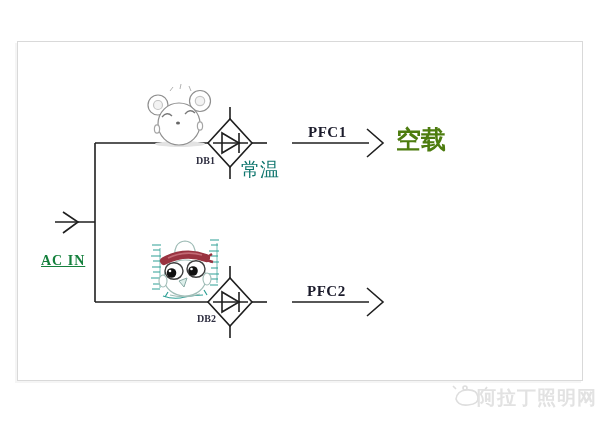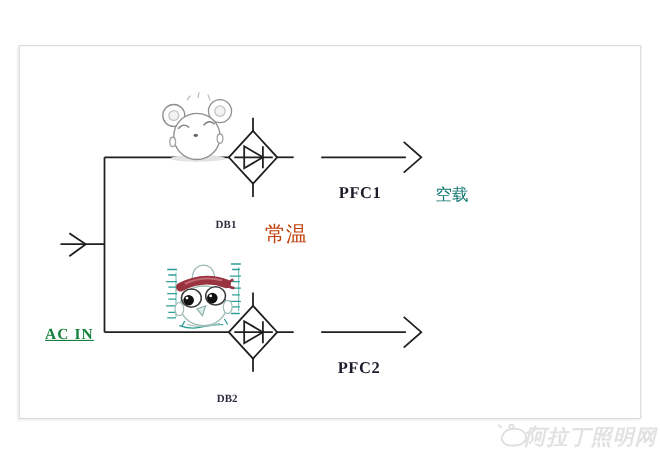--- a/index.html
+++ b/index.html
@@ -7,41 +7,40 @@
     position:relative;width:600px;height:424px;background:#ffffff;overflow:hidden;
     font-family:"Liberation Serif", serif;
   }
   .frame{
     position:absolute;left:17px;top:41px;width:564px;height:338px;
     border:1px solid #d9d9d9;
     box-shadow:-2px 2px 0 rgba(0,0,0,0.04);
     background:transparent;
   }
   .svg-layer{position:absolute;left:0;top:0;width:600px;height:424px;}
-  .lbl{position:absolute;white-space:nowrap;line-height:1;margin-top:44px;}
+  .lbl{position:absolute;white-space:nowrap;line-height:1;}
   .lbl-acin{left:41px;top:254px;font-size:14px;font-weight:bold;color:#15803d;letter-spacing:1px;text-decoration:underline;}
   .lbl-stage{font-size:15px;font-weight:bold;color:#1b1b2b;letter-spacing:0.5px;}
   .lbl-stage1{left:308px;top:125px;}
   .lbl-stage2{left:307px;top:284px;}
   .lbl-db{font-size:10px;font-weight:bold;color:#2e2e40;}
   .lbl-db1{left:196px;top:156px;}
   .lbl-db2{left:197px;top:314px;}
-  .lbl-cond{font-size:19px;color:#c2410c;}
+  .lbl-cond{font-size:19px;color:#0f766e;}
   .lbl-cond1{left:241px;top:160px;}
   .lbl-cond2{left:239px;top:322px;}
-  .lbl-out{font-size:15px;color:#0f766e;}
+  .lbl-out{font-size:25px;color:#4d7c0f;font-weight:bold;}
   .lbl-out1{left:396px;top:127px;}
   .lbl-out2{left:396px;top:286px;}
   .watermark{
     position:absolute;left:477px;top:385px;
     font-family:"Liberation Sans", sans-serif;
     font-size:19px;font-weight:bold;color:#e2e2e2;
     text-shadow:1px 1px 0 #ffffff;
     letter-spacing:1px;
-    font-style:italic;
   }
 </style>
 </head>
 <body>
 
 <div class="canvas">
 
   <div class="frame"></div>
 
   <svg class="svg-layer" viewBox="0 0 600 424">

